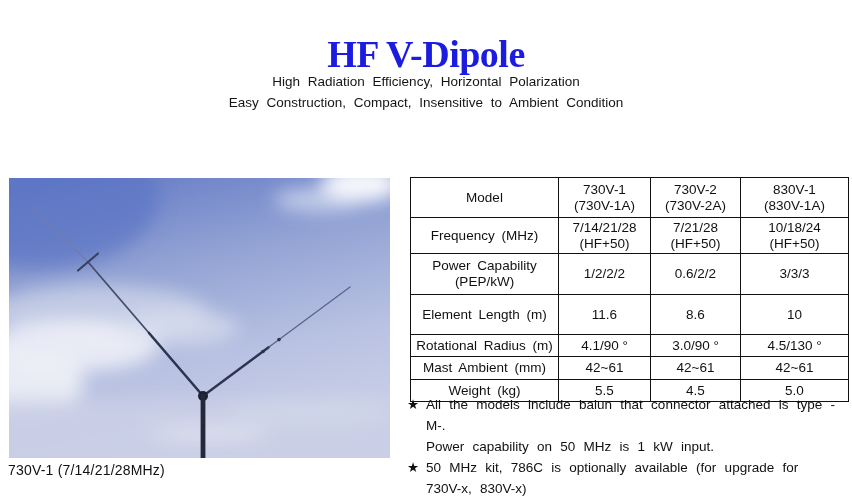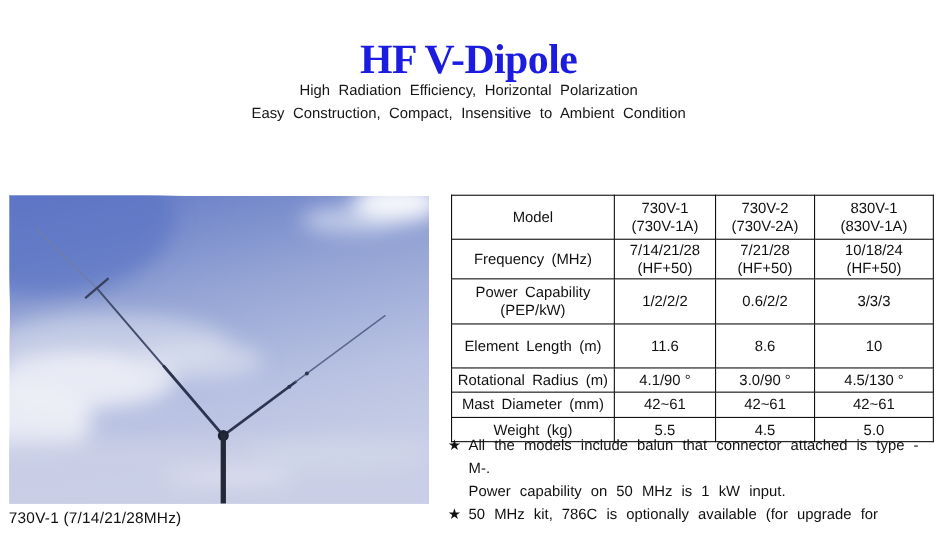--- a/index.html
+++ b/index.html
@@ -152,21 +152,21 @@
       <td>8.6</td>
       <td>10</td>
     </tr>
     <tr style="height:22px;">
       <th class="lbl">Rotational Radius (m)</th>
       <td>4.1/90 °</td>
       <td>3.0/90 °</td>
       <td>4.5/130 °</td>
     </tr>
     <tr style="height:23px;">
-      <th class="lbl">Mast Diameter (mm)</th>
+      <th class="lbl">Mast Ambient (mm)</th>
       <td>42~61</td>
       <td>42~61</td>
       <td>42~61</td>
     </tr>
     <tr style="height:22px;">
       <th class="lbl">Weight (kg)</th>
       <td>5.5</td>
       <td>4.5</td>
       <td>5.0</td>
     </tr>
@@ -178,17 +178,18 @@
       <span class="star">★</span>
       <div class="note-text">
         <div>All the models include balun that connector attached is type -M-.</div>
         <div>Power capability on 50 MHz is 1 kW input.</div>
       </div>
     </div>
     <div class="note">
       <span class="star">★</span>
       <div class="note-text">
         <div>50 MHz kit, 786C is optionally available (for upgrade for</div>
+        <div>730V-x, 830V-x)</div>
       </div>
     </div>
   </div>
 
 </div>
 
 </body></html>

